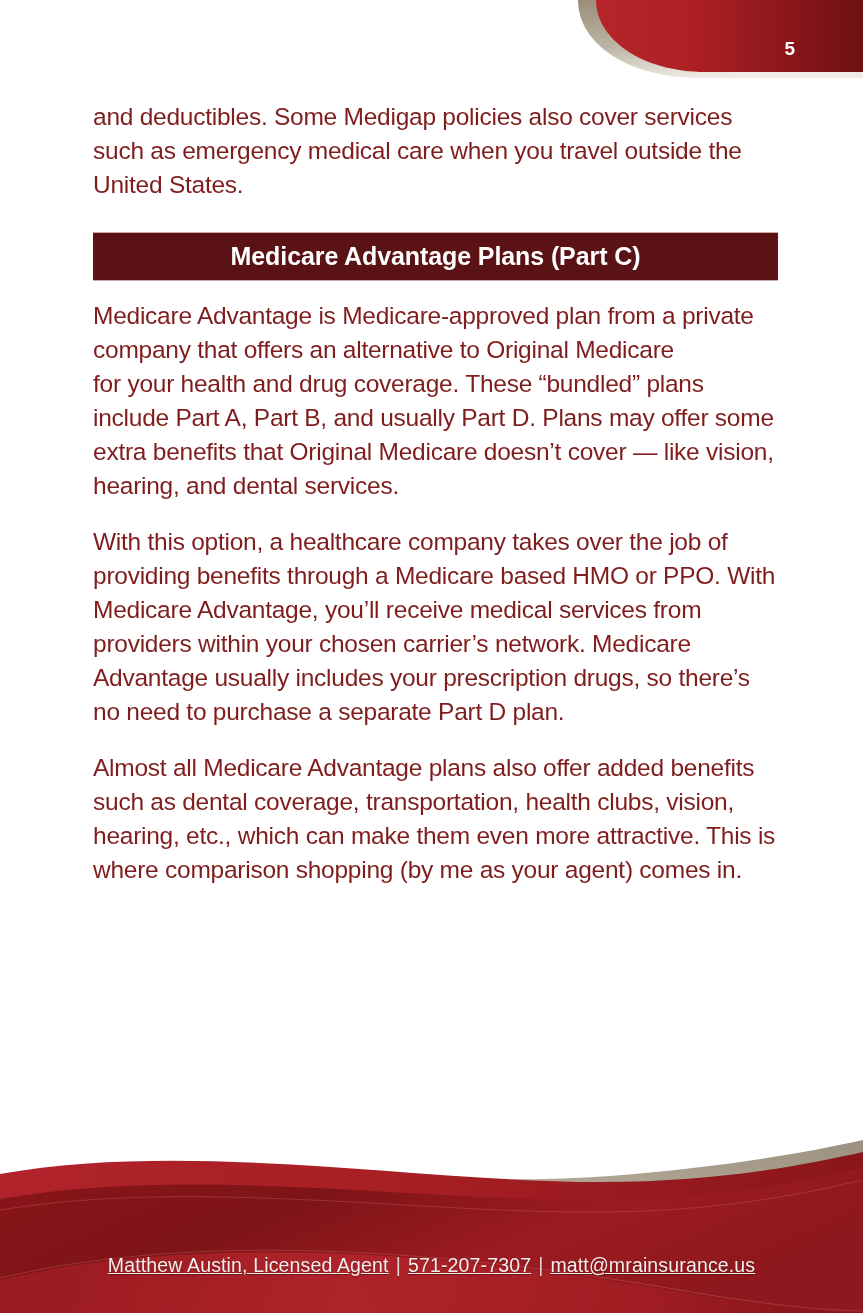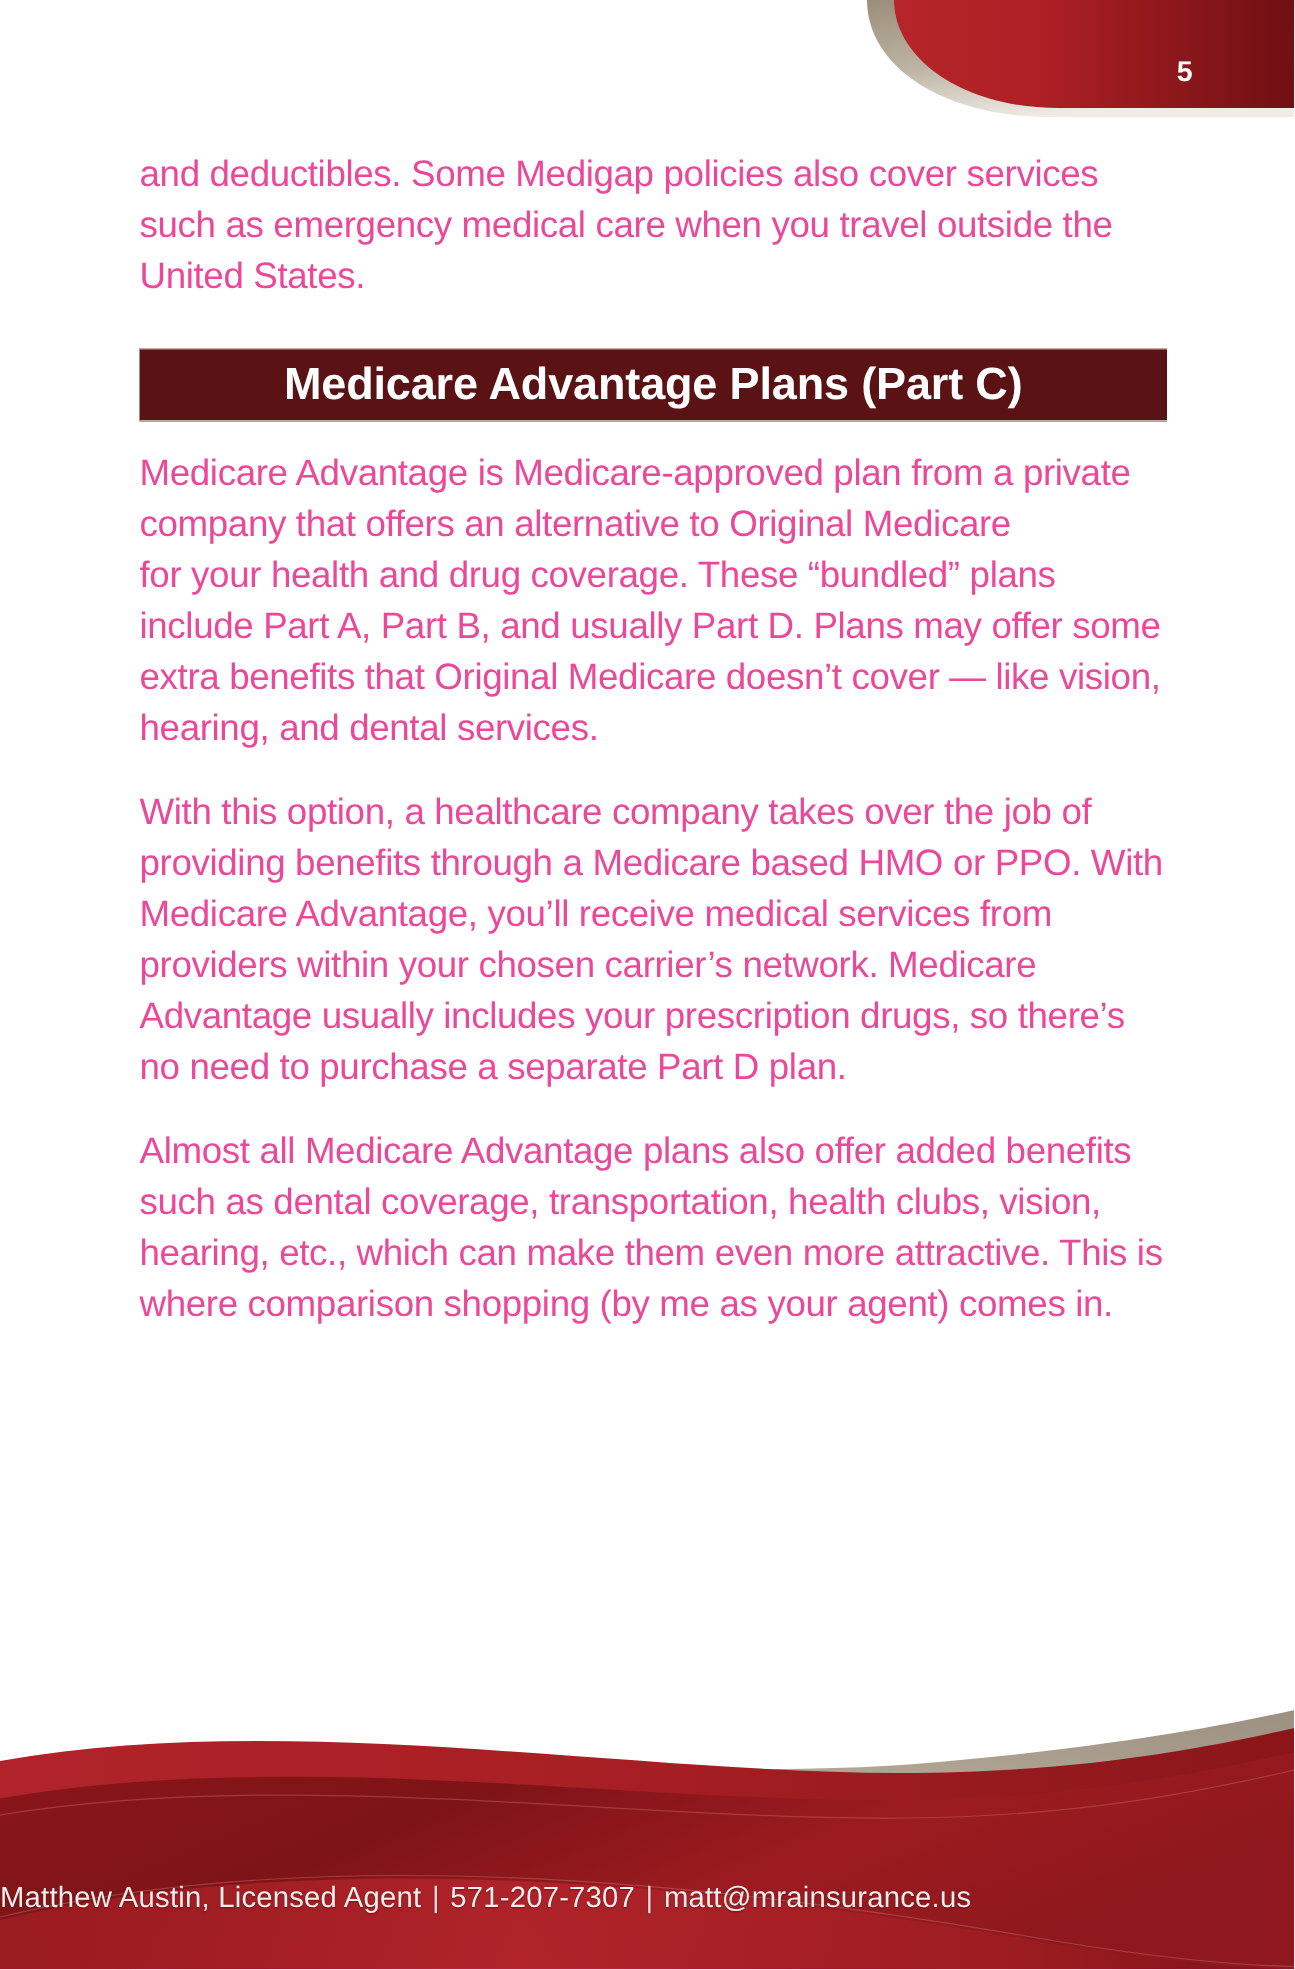--- a/index.html
+++ b/index.html
@@ -44,21 +44,21 @@
 
   
   .content {
     position: absolute;
     left: 93px;
     top: 100px;
     width: 690px;
   }
   p.para {
     margin: 0 0 22px 0;
-    color: #ec4899;
+    color: #7f1d1d;
     font-size: 24.5px;
     line-height: 34px;
     font-family: "Liberation Sans", "DejaVu Sans", sans-serif;
     font-stretch: condensed;
     letter-spacing: -0.25px;
     white-space: pre-line;
   }
 
   
   .section-bar {
@@ -68,49 +68,50 @@
     border-top: 1px solid #c9a9a6;
     border-bottom: 1px solid #c9a9a6;
     box-sizing: border-box;
     display: flex;
     align-items: center;
     justify-content: center;
     margin: 30px 0 18px 0;
   }
   .section-bar-title {
     color: #ffffff;
-    font-size: 30px;
+    font-size: 25px;
     font-weight: bold;
     letter-spacing: -0.1px;
     font-family: "Liberation Sans", sans-serif;
     font-stretch: condensed;
   }
 
   
   .footer-band {
     position: absolute;
     left: 0;
     bottom: 0;
     width: 863px;
     height: 175px;
     overflow: hidden;
   }
   .footer-text {
     position: absolute;
     left: 0;
     bottom: 36px;
     width: 863px;
-    text-align: left;
+    text-align: center;
     color: #f4eeee;
     font-size: 19.5px;
     letter-spacing: 0.15px;
     font-family: "Liberation Sans", sans-serif;
     font-stretch: condensed;
     z-index: 6;
     text-shadow: 0 1px 1px rgba(70,8,8,0.55);
+    text-decoration: underline;
   }
   .footer-sep {
     display: inline-block;
     padding: 0 7px;
     color: #e8d9d9;
   }
 </style>
 </head>
 <body>
 

